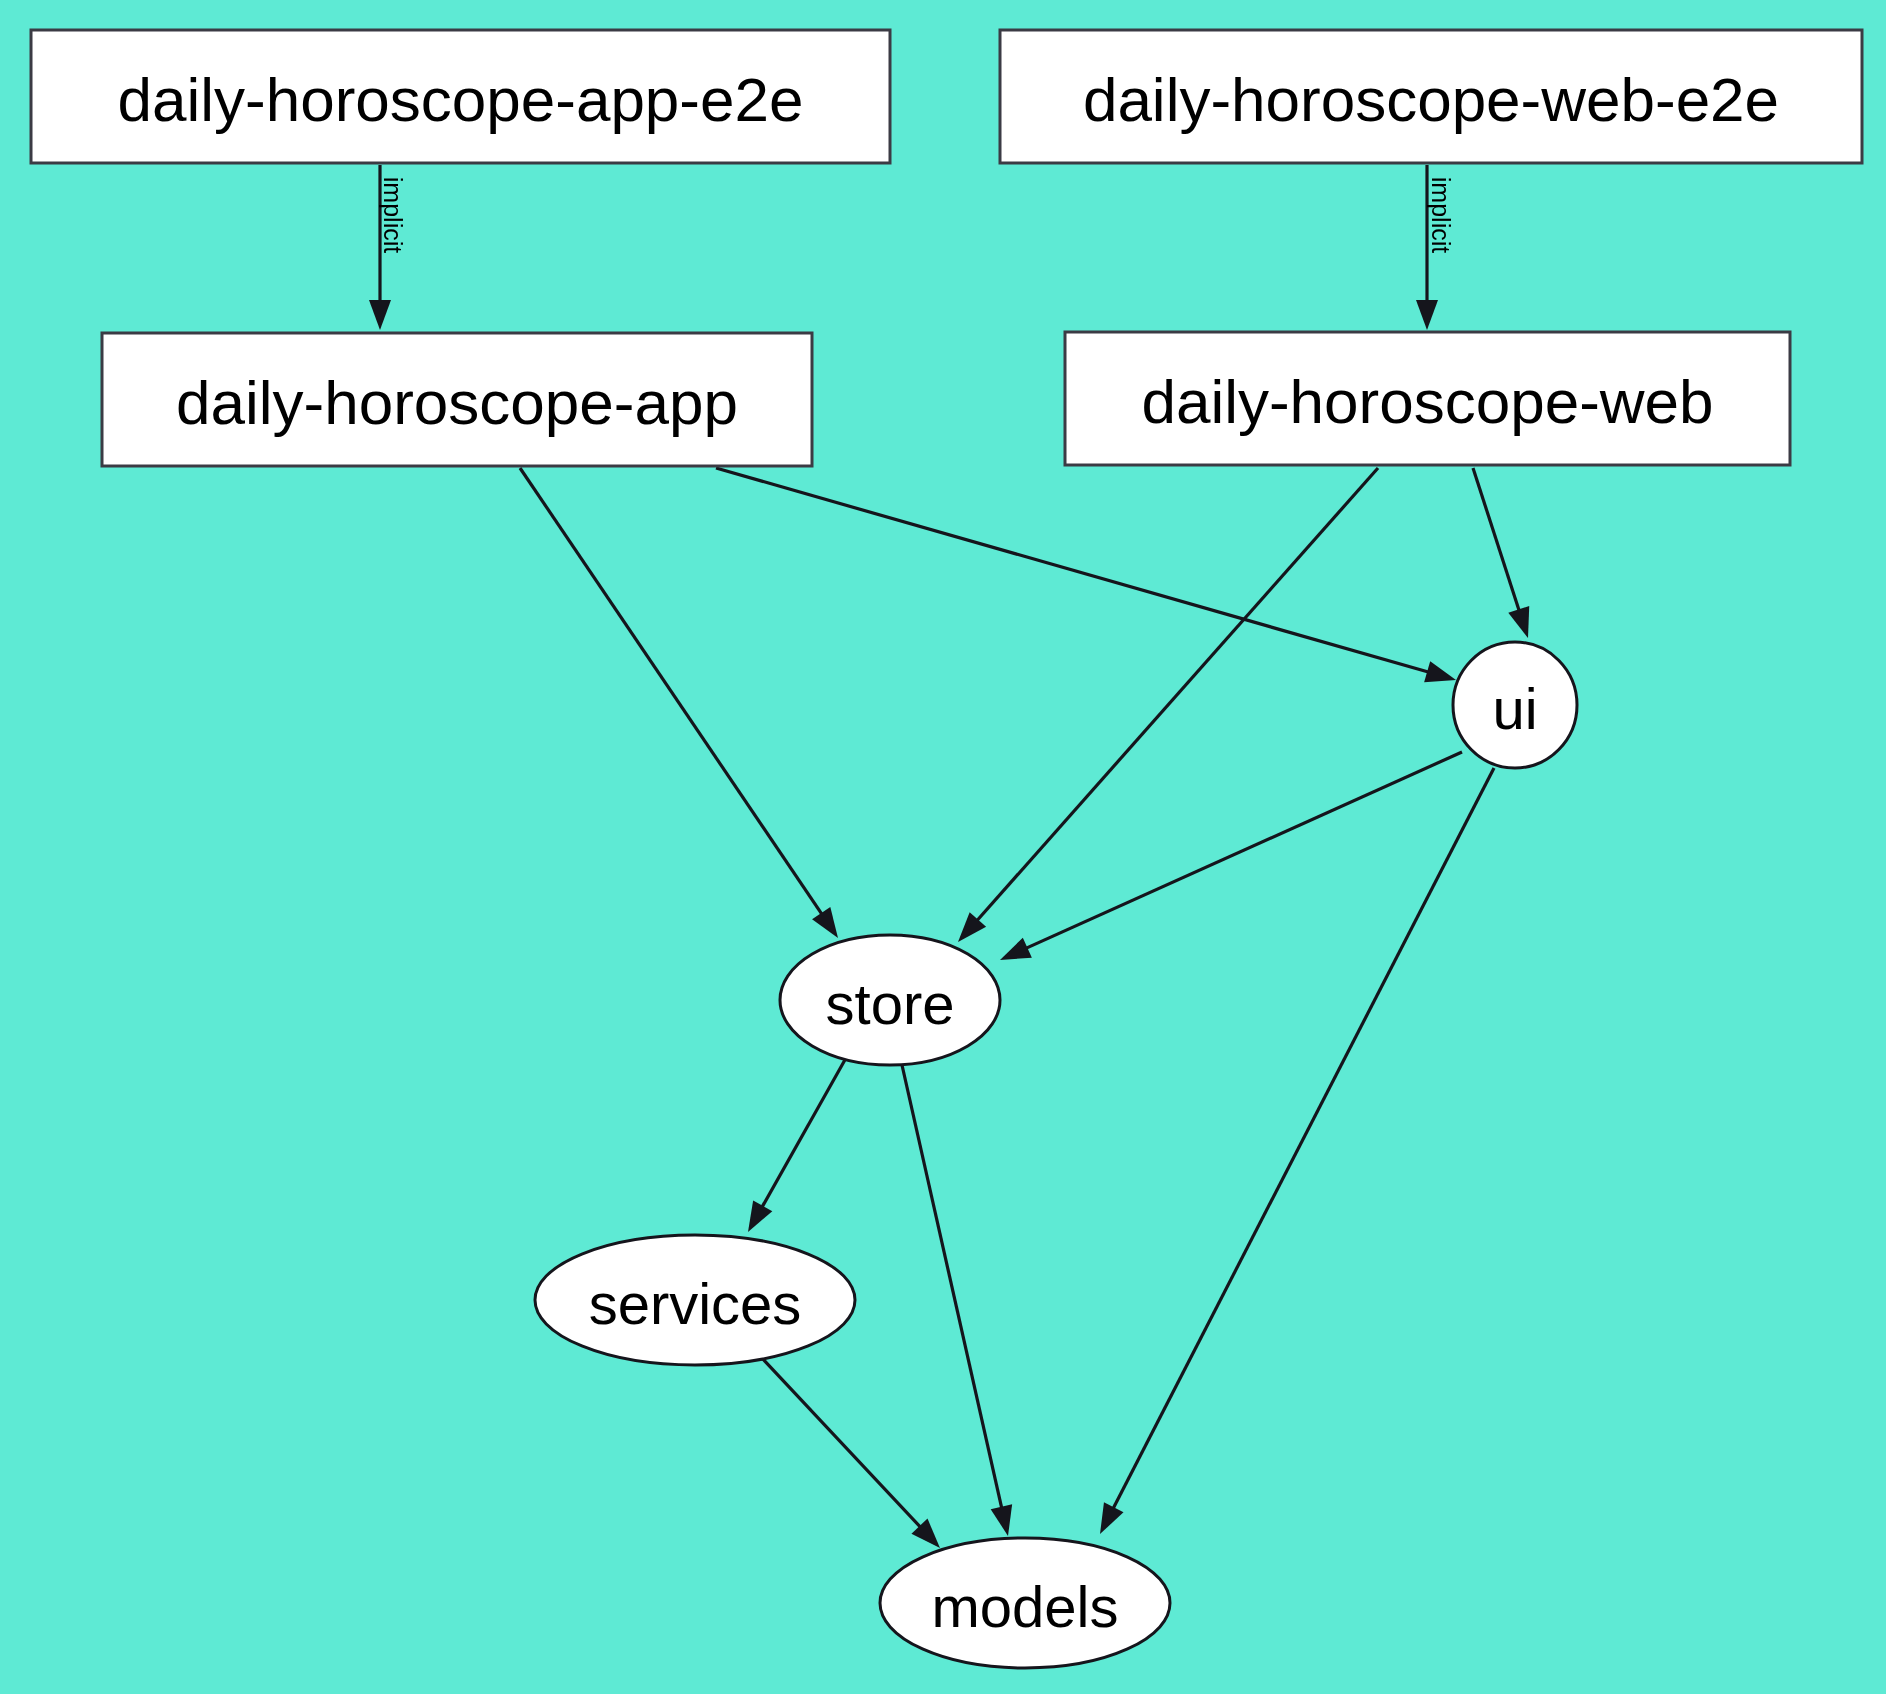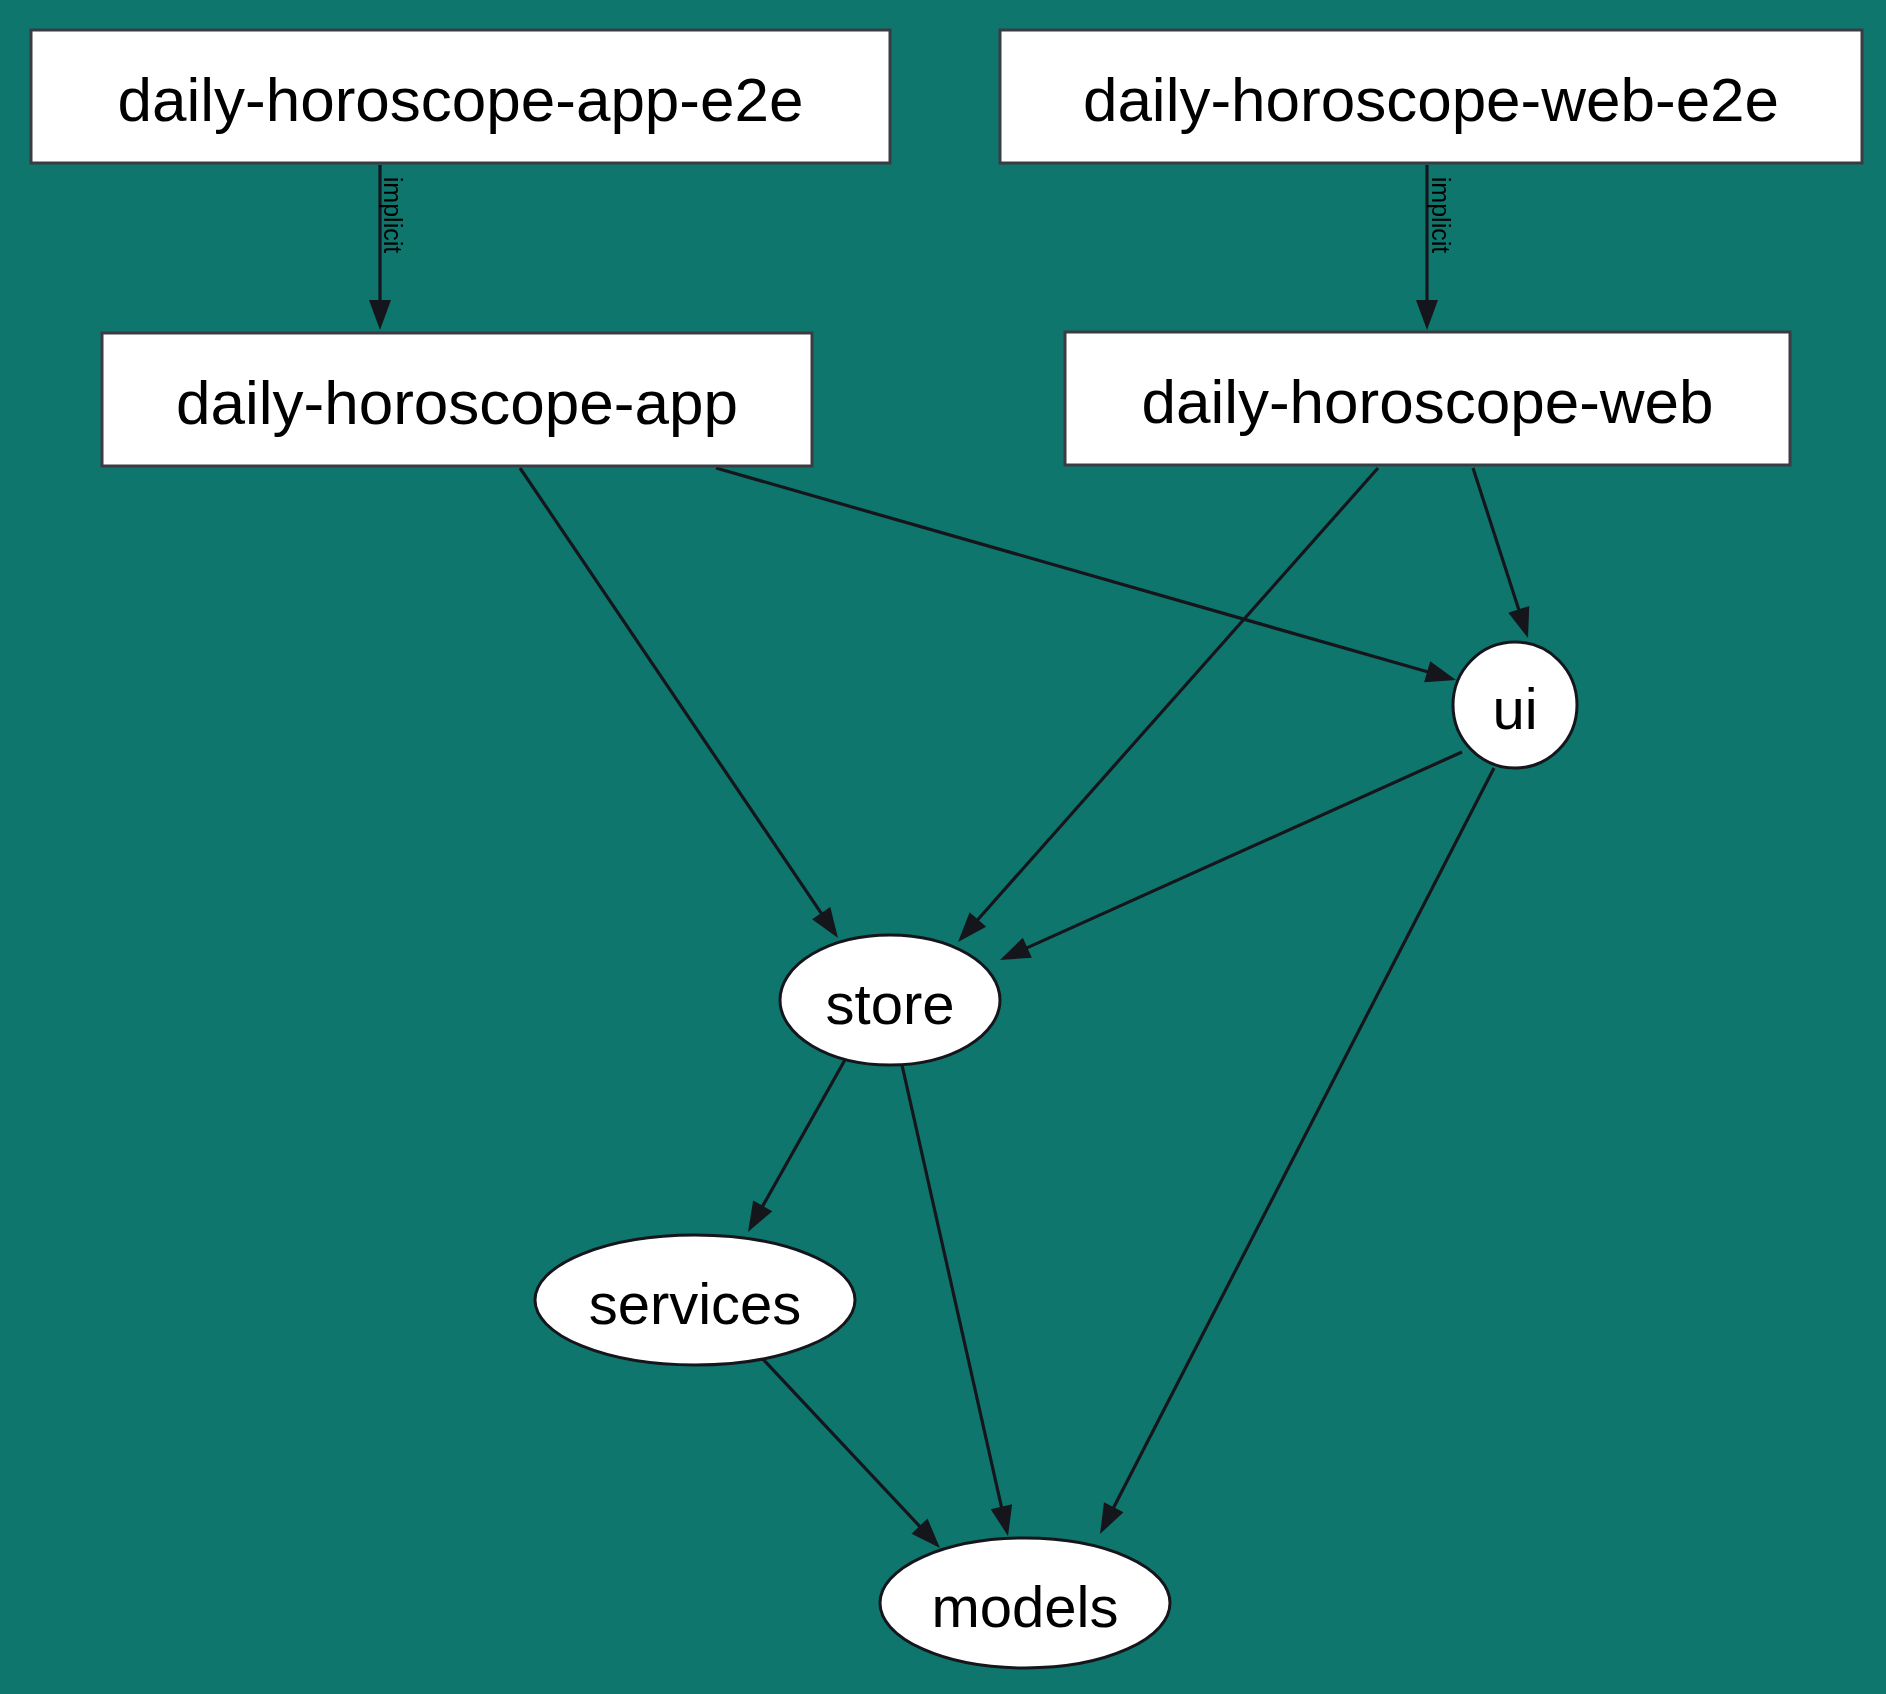--- a/index.html
+++ b/index.html
@@ -7,21 +7,21 @@
     padding: 0;
     background: #ffffff;
   }
   body {
     font-family: "Liberation Sans", sans-serif;
   }
   #graph-canvas {
     position: relative;
     width: 1886px;
     height: 1694px;
-    background: #0f766e;
+    background: #5eead4;
     overflow: hidden;
   }
   #graph-svg {
     position: absolute;
     top: 0;
     left: 0;
     width: 1886px;
     height: 1694px;
   }
   .node-box {

